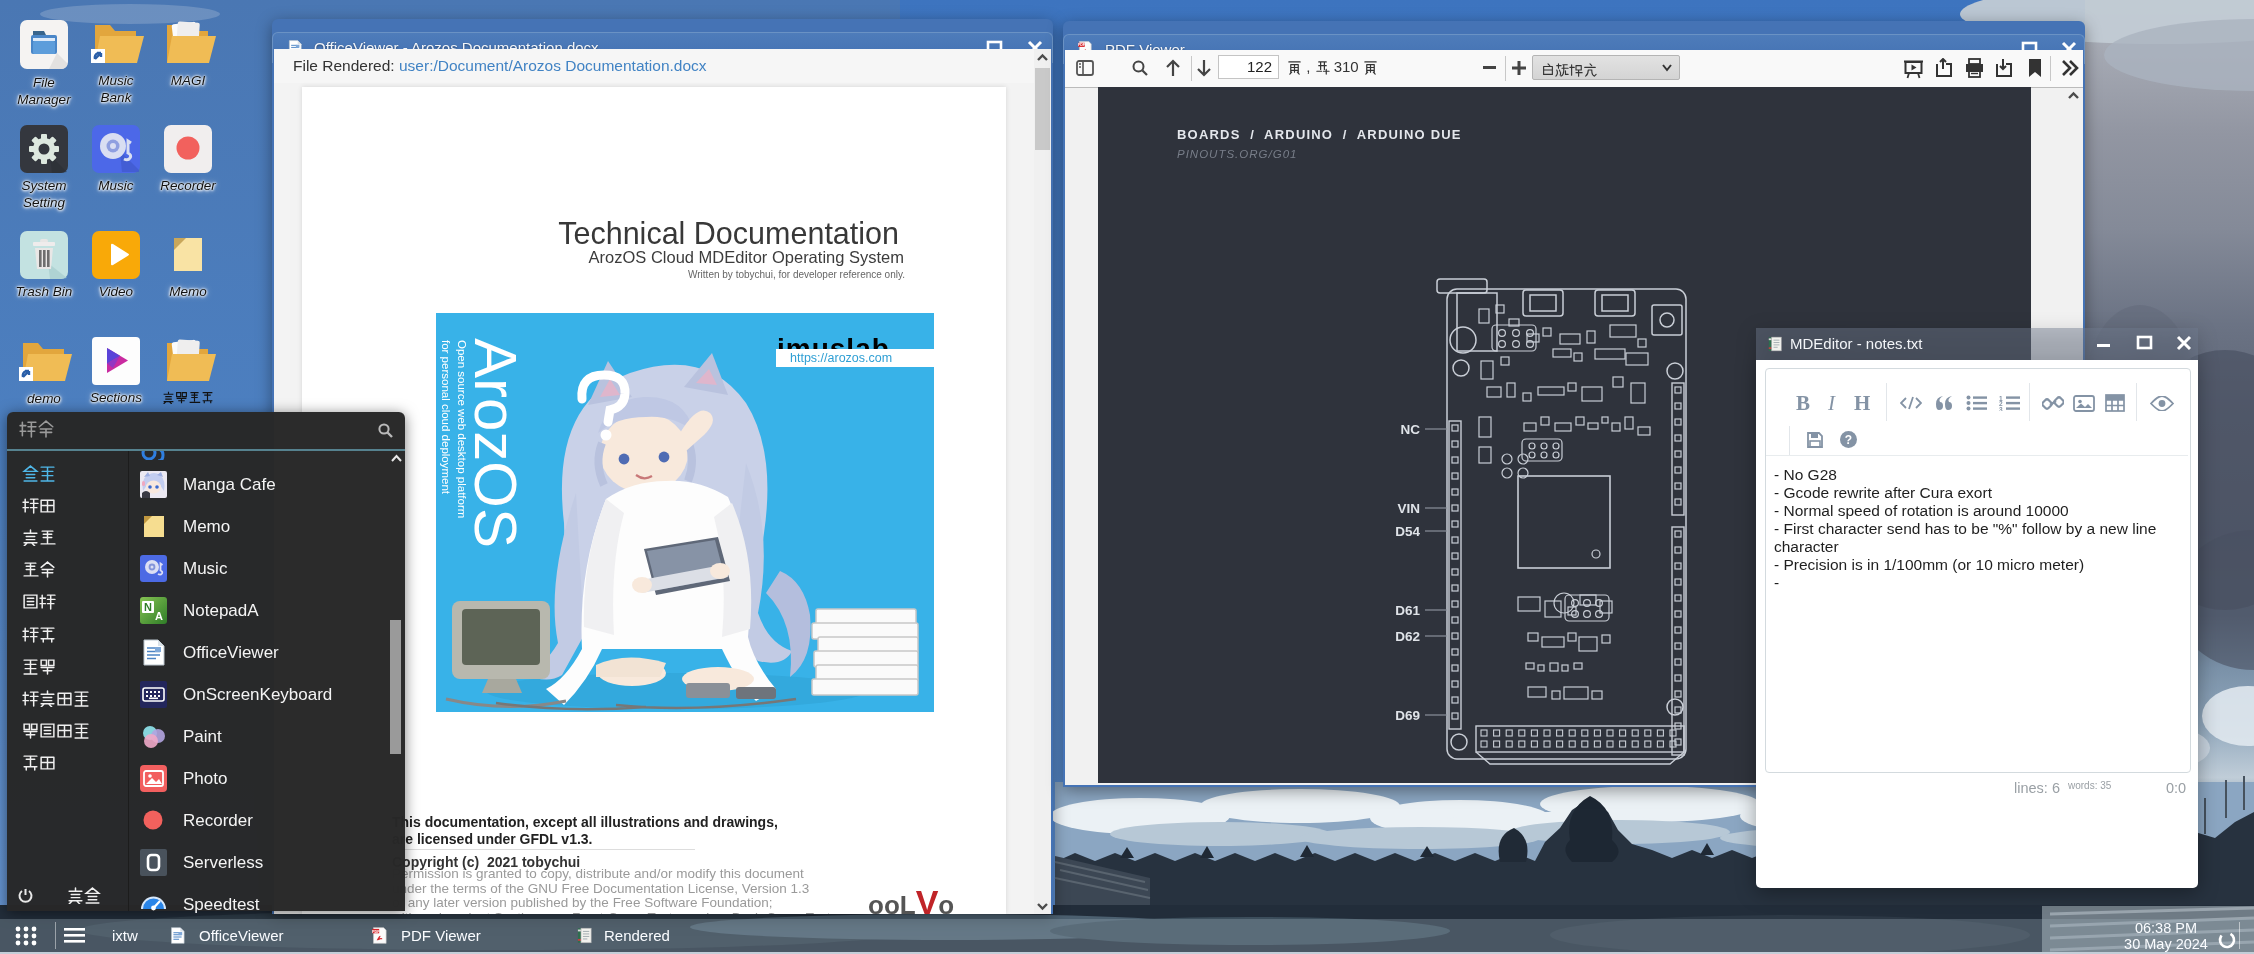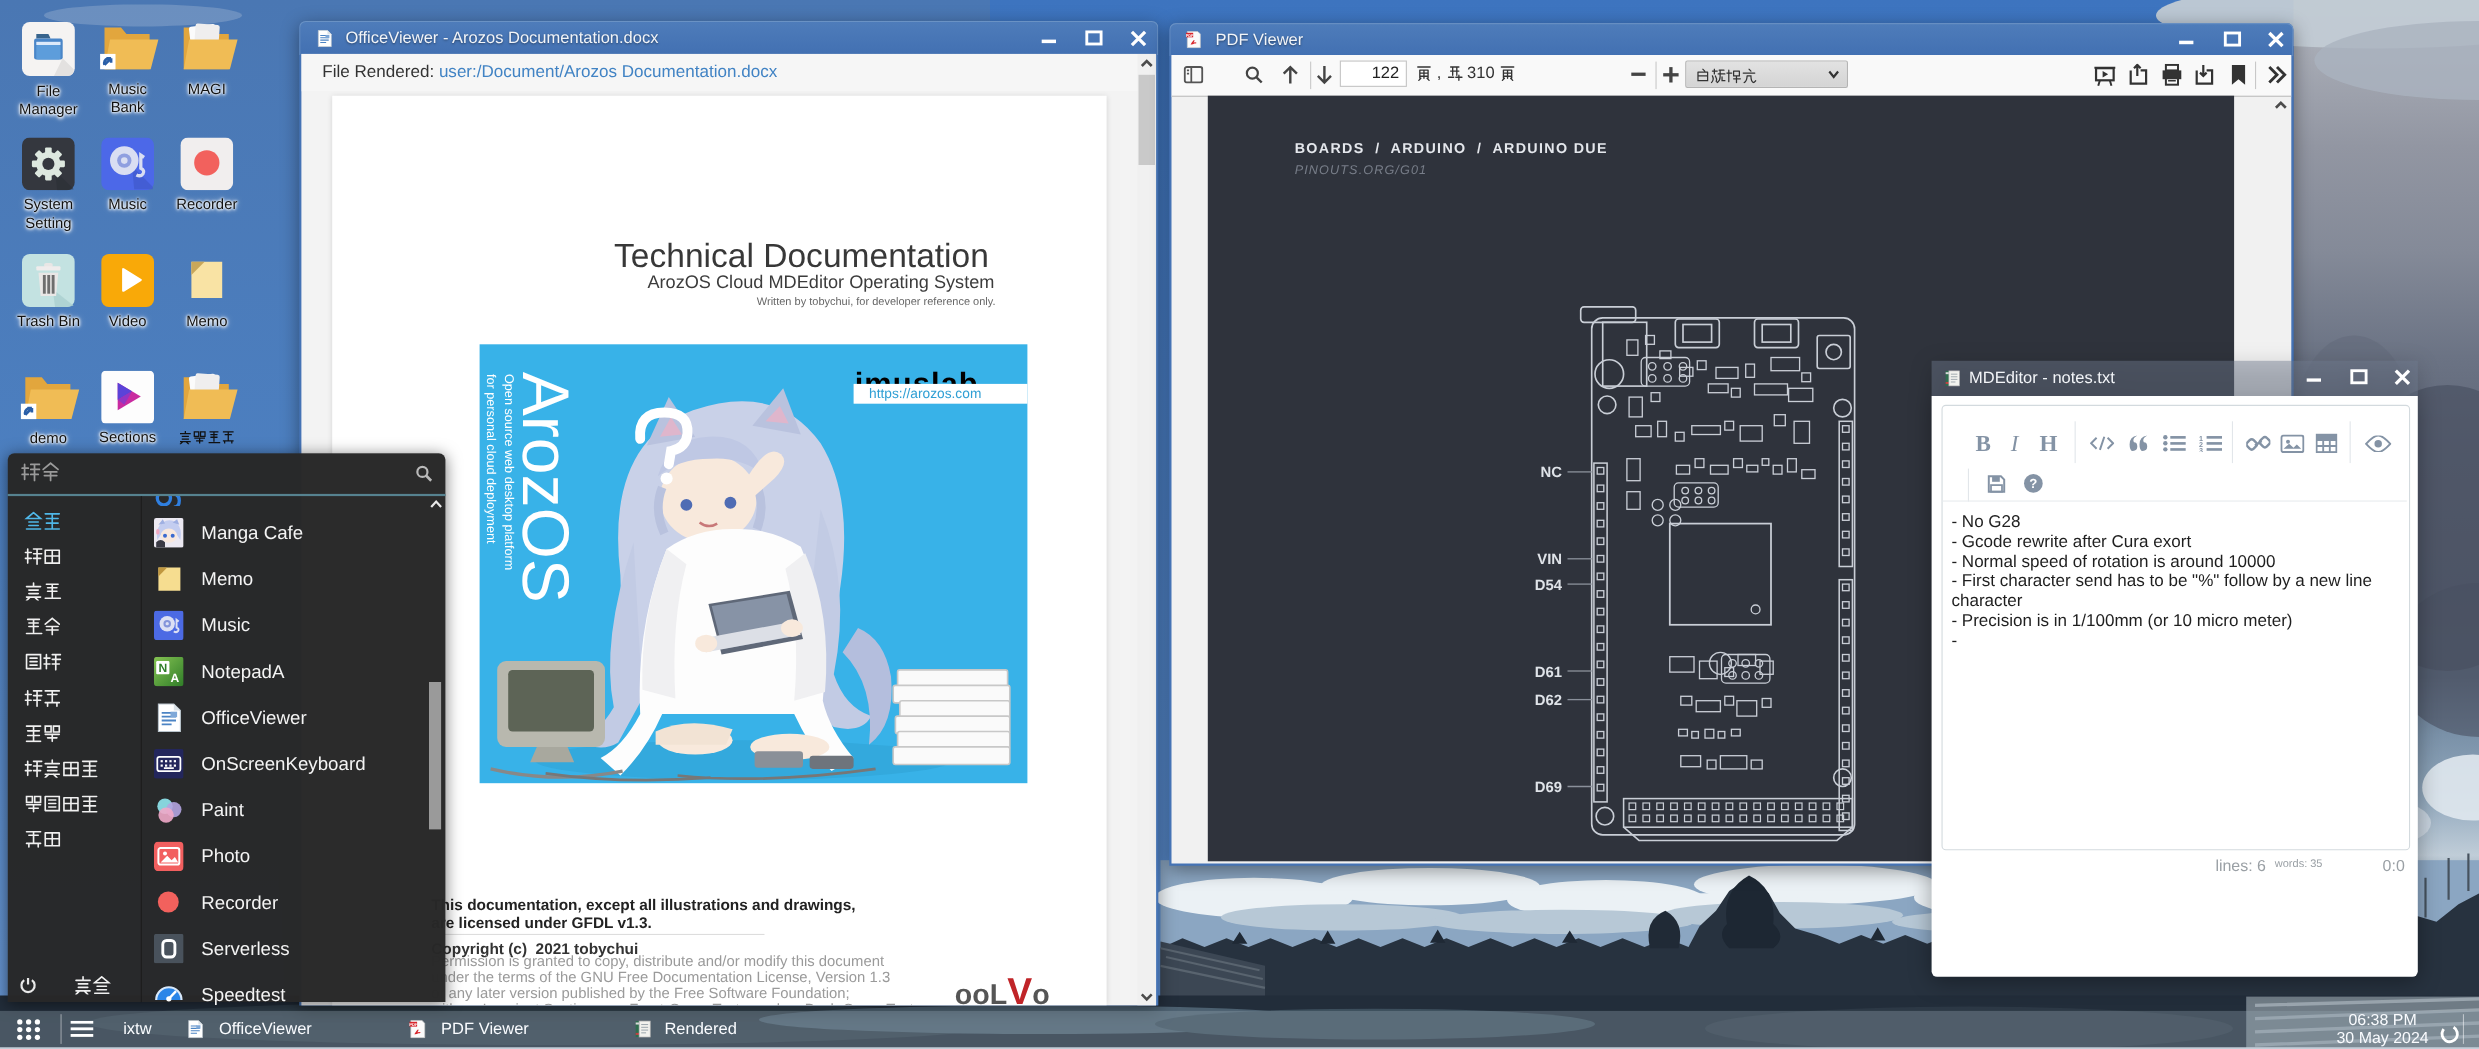--- a/index.html
+++ b/index.html
@@ -2,24 +2,24 @@
 <html><head><meta charset="utf-8">
 <style>
 html,body{margin:0;padding:0;width:2254px;height:954px;overflow:hidden;font-family:"Liberation Sans",sans-serif;}
 #stage{position:relative;width:2254px;height:954px;overflow:hidden;background:#4a7bb9;}
 .abs{position:absolute;}
 
 .dcell{position:absolute;width:72px;text-align:center;z-index:2;}
 .dcell>svg{display:block;margin:0 auto;}
 .dlab{white-space:nowrap;}
 .dlab{margin-top:4px;font-size:13.5px;line-height:17px;color:#111;
- text-shadow:0 0 2px #fff,0 0 3px #fff,0 1px 3px rgba(255,255,255,.95),0 0 6px rgba(255,255,255,.8);}
+ text-shadow:0 0 2px #fff,0 0 3px #fff,0 1px 3px rgba(255,255,255,.95),0 0 6px rgba(255,255,255,.8);font-style:italic;}
 
 .win{position:absolute;box-shadow:0 4px 16px rgba(0,0,0,.38);}
-.tbar{position:absolute;left:0;top:0;right:0;height:30px;text-align:right;}
+.tbar{position:absolute;left:0;top:13px;right:0;height:30px;text-align:right;}
 .tbtxt{position:absolute;top:0;line-height:30px;font-size:15px;color:#f2f5f9;}
 .wbtn{position:absolute;top:0;width:30px;height:30px;}
 
 #sm{position:absolute;left:7px;top:412px;width:398px;height:499px;background:rgba(40,40,40,.985);
  border-radius:6px 6px 0 0;z-index:30;box-shadow:0 2px 14px rgba(0,0,0,.5);}
 
 #tb{position:absolute;left:0;top:919px;width:2254px;height:33px;background:rgba(150,168,178,.34);z-index:40;}
 #tbend{position:absolute;left:0;top:952px;width:2254px;height:2px;background:#c3ced8;z-index:40;}
 .tbt{position:absolute;top:0;height:33px;line-height:33px;color:#fafcff;font-size:15px;}
 

